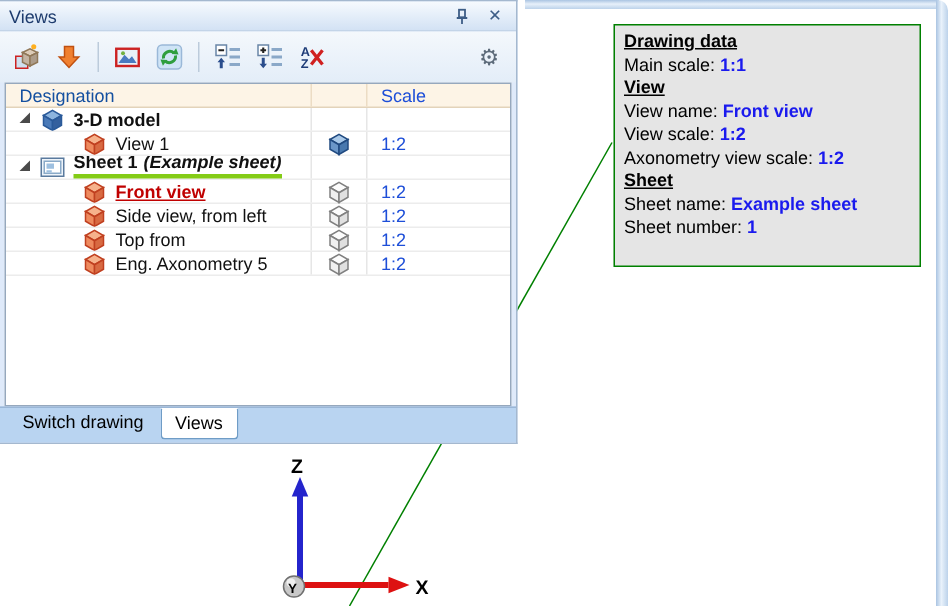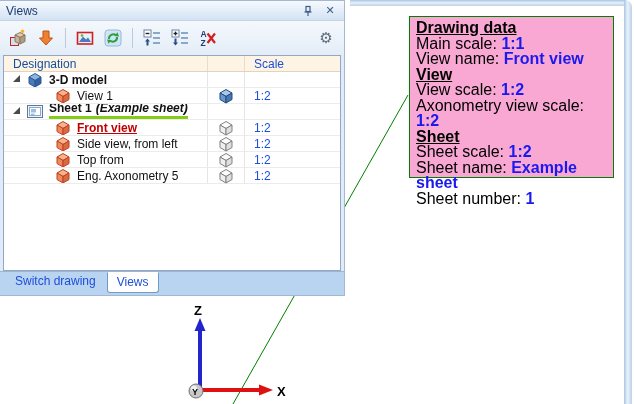--- a/index.html
+++ b/index.html
@@ -47,27 +47,27 @@
   .lbl { color:#111; }
   .bold { font-weight:bold; }
   .sheet-ul { border-bottom:6px solid #84cc16; padding-bottom:1px; display:inline-flex; align-items:baseline; }
   .suffix { font-style:italic; margin-left:4px; font-weight:bold; }
   .current { color:#c00000; font-weight:bold; text-decoration:underline; }
   .fill-rows { flex:1; background:#fff; }
 
   
   .tabbar { height:24px; background:#b9d4f1; border-top:1px solid #9ab6d6; display:flex;
     align-items:flex-start; padding:0 0 0 6px; flex:0 0 auto; }
-  .tab { font-size:12px; color:#1d4ed8; padding:2px 9px 3px; margin-right:2px;text-align:center; }
+  .tab { font-size:12px; color:#000000; padding:2px 9px 3px; margin-right:2px;text-align:center; }
   .tab.active { background:#fff; border:1px solid #6f9cc6; border-top:1px solid #fff;
     border-radius:0 0 3px 3px; }
 
   
   .tooltip { position:absolute; left:409px; top:16px; width:205px; height:162px; z-index:2;
-    background:#f9a8d4; border:1px solid #008000; padding:3px 6px; font-size:16px; line-height:15.5px; color:#000; }
+    background:#e5e5e5; border:1px solid #008000; padding:3px 6px; font-size:12px; line-height:15.5px; color:#000; }
   .tt-h { font-weight:bold; text-decoration:underline; }
   .tt-v { font-weight:bold; color:#1a1aee; }
 
   
   #axes-svg { position:absolute; left:140px; top:295px; width:170px; height:109px; z-index:3; }
 </style>
 </head>
 <body>
 
 <div id="stage">
@@ -296,26 +296,25 @@
 
     <div class="tabbar">
       <span class="tab">Switch drawing</span>
       <span class="tab active">Views</span>
     </div>
   </div>
 
   <div class="tooltip">
     <div><span class="tt-h">Drawing data</span></div>
     <div><span>Main scale: </span><span class="tt-v">1:1</span></div>
+    <div><span class="tt-h">View</span></div>
     <div><span>View name: </span><span class="tt-v">Front view</span></div>
-    <div><span class="tt-h">View</span></div>
     <div><span>View scale: </span><span class="tt-v">1:2</span></div>
     <div><span>Axonometry view scale: </span><span class="tt-v">1:2</span></div>
     <div><span class="tt-h">Sheet</span></div>
-    <div><span>Sheet scale: </span><span class="tt-v">1:2</span></div>
     <div><span>Sheet name: </span><span class="tt-v">Example sheet</span></div>
     <div><span>Sheet number: </span><span class="tt-v">1</span></div>
   </div>
 
   <svg id="axes-svg" viewBox="0 0 170 109">
     <text x="54" y="20" font-size="13" font-weight="bold" fill="#000">Z</text>
     <polygon points="60,23 54.5,36 65.5,36" fill="#2424cc"></polygon>
     <rect x="58" y="35" width="4" height="58" fill="#2424cc"></rect>
     <rect x="61" y="93" width="58" height="4" fill="#dd1111"></rect>
     <polygon points="133,95 119,89.5 119,100.5" fill="#dd1111"></polygon>

